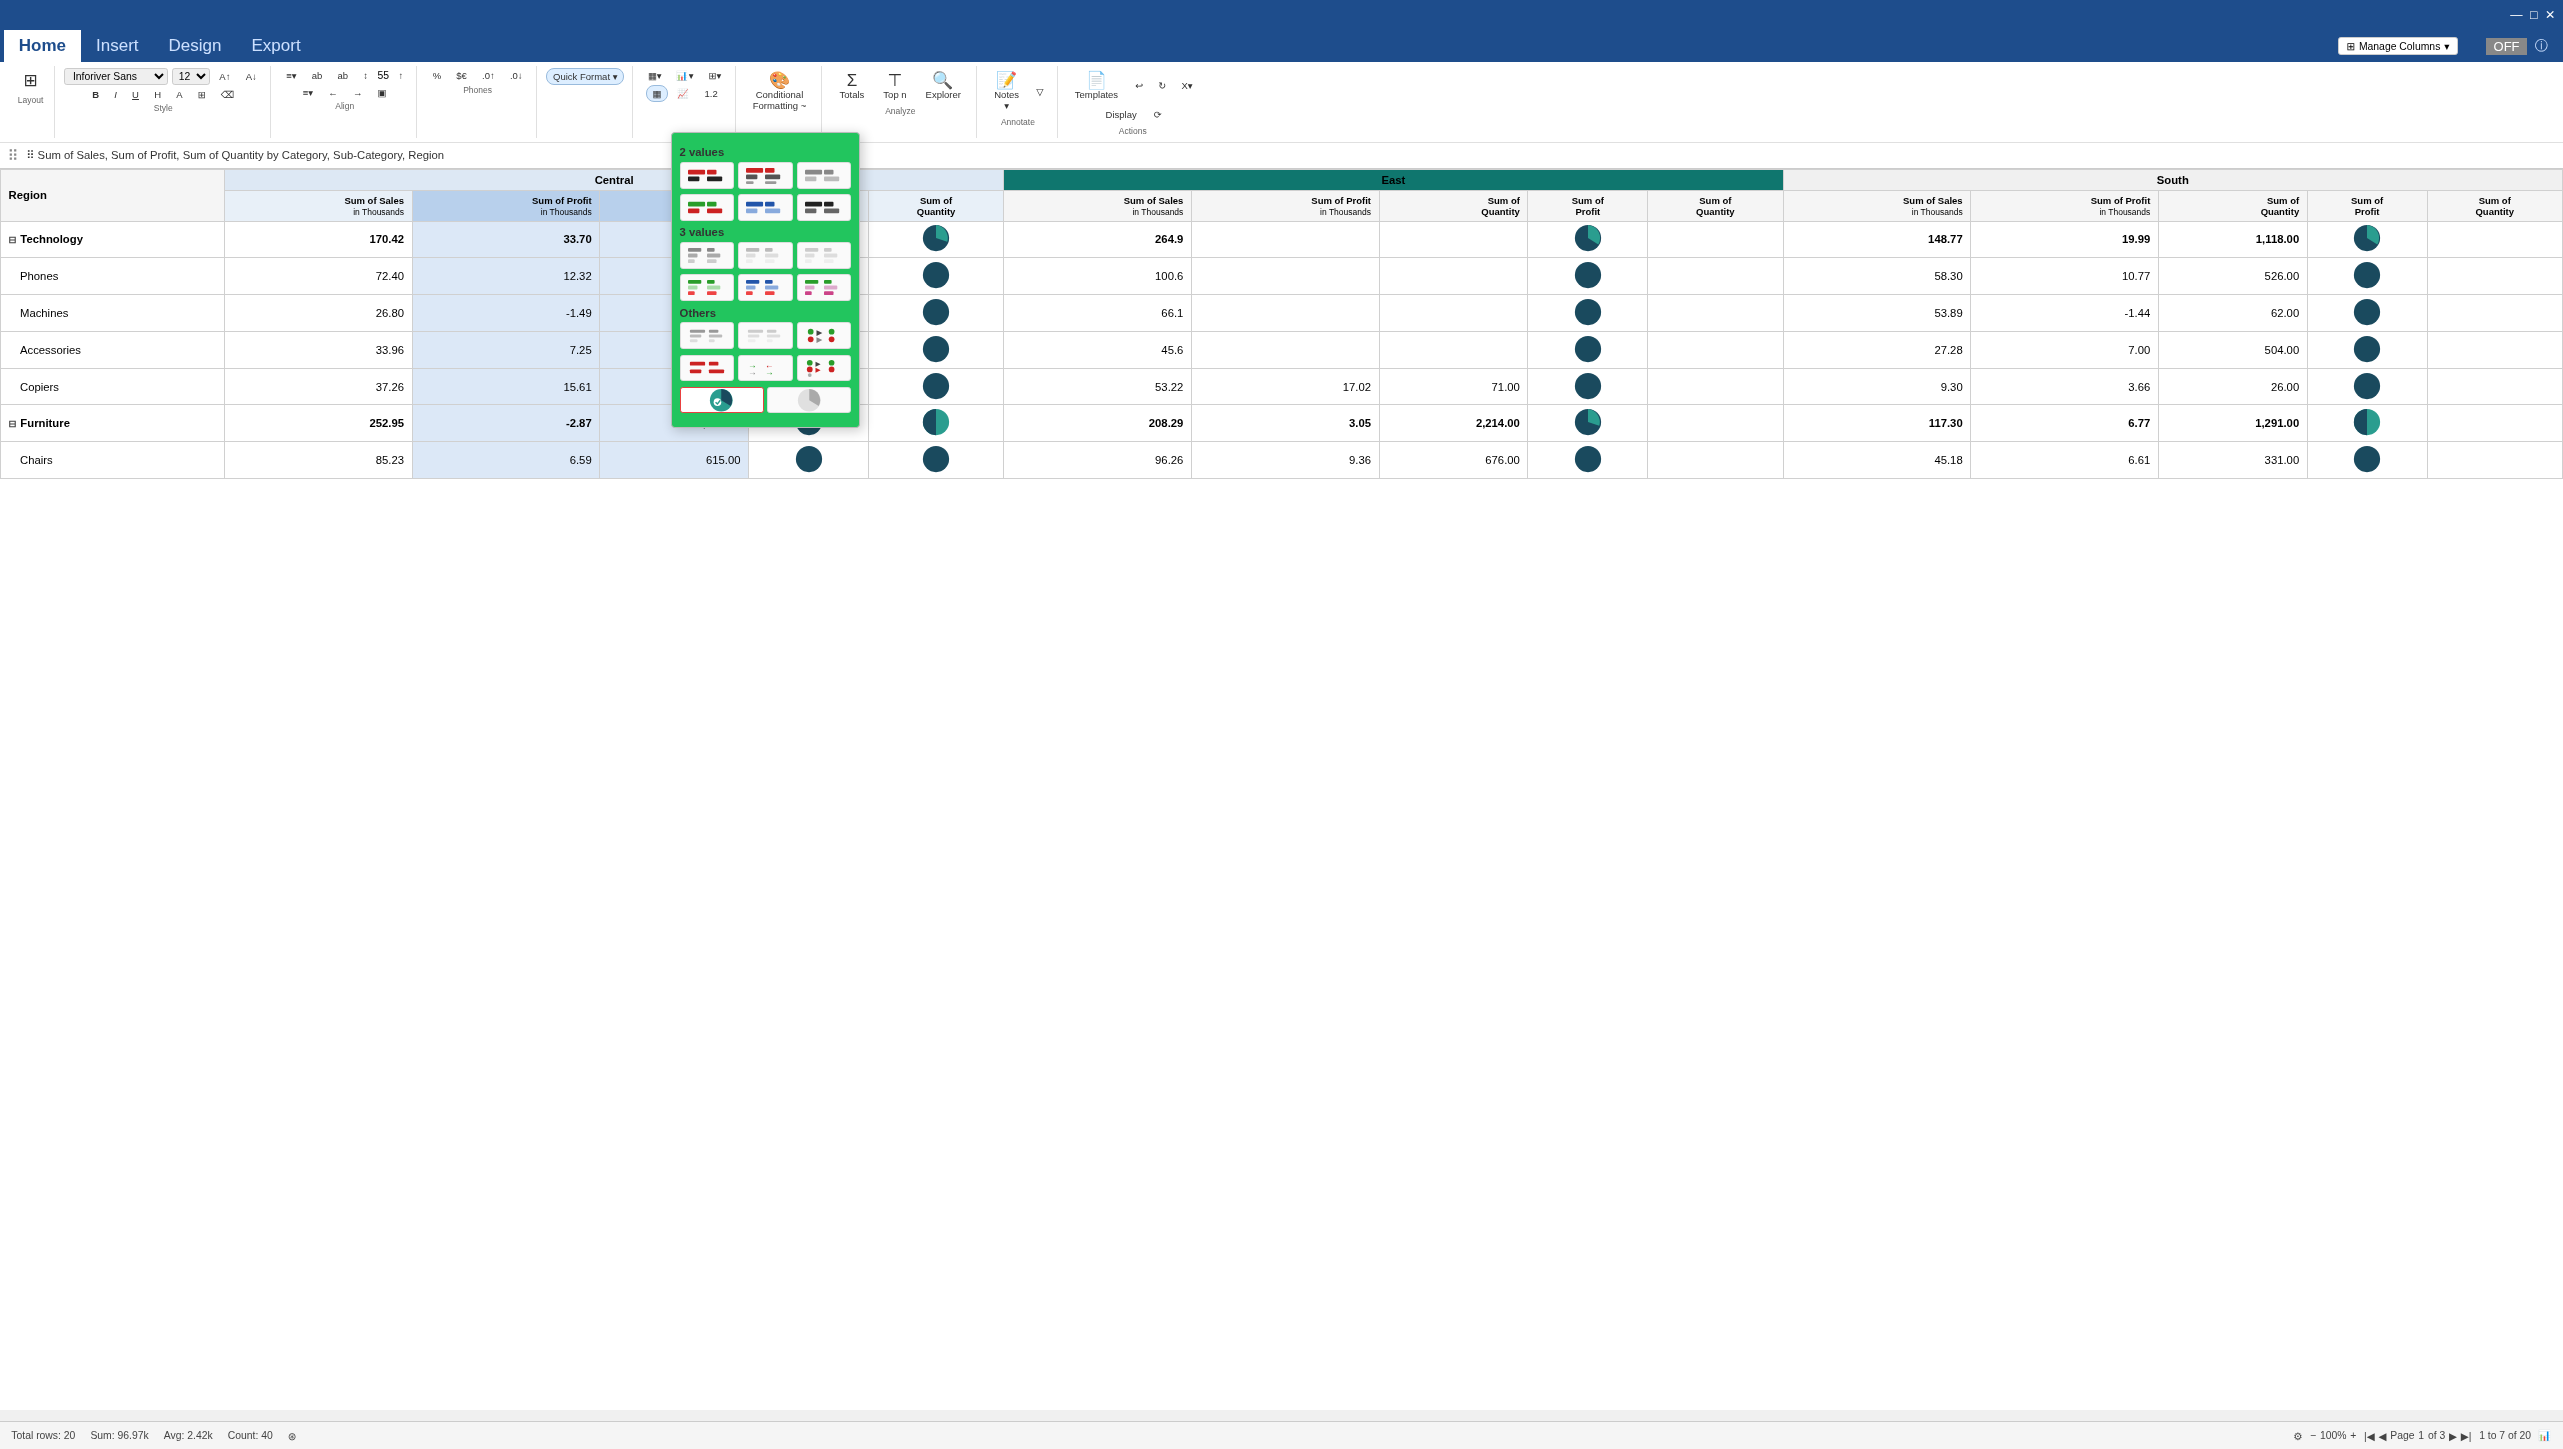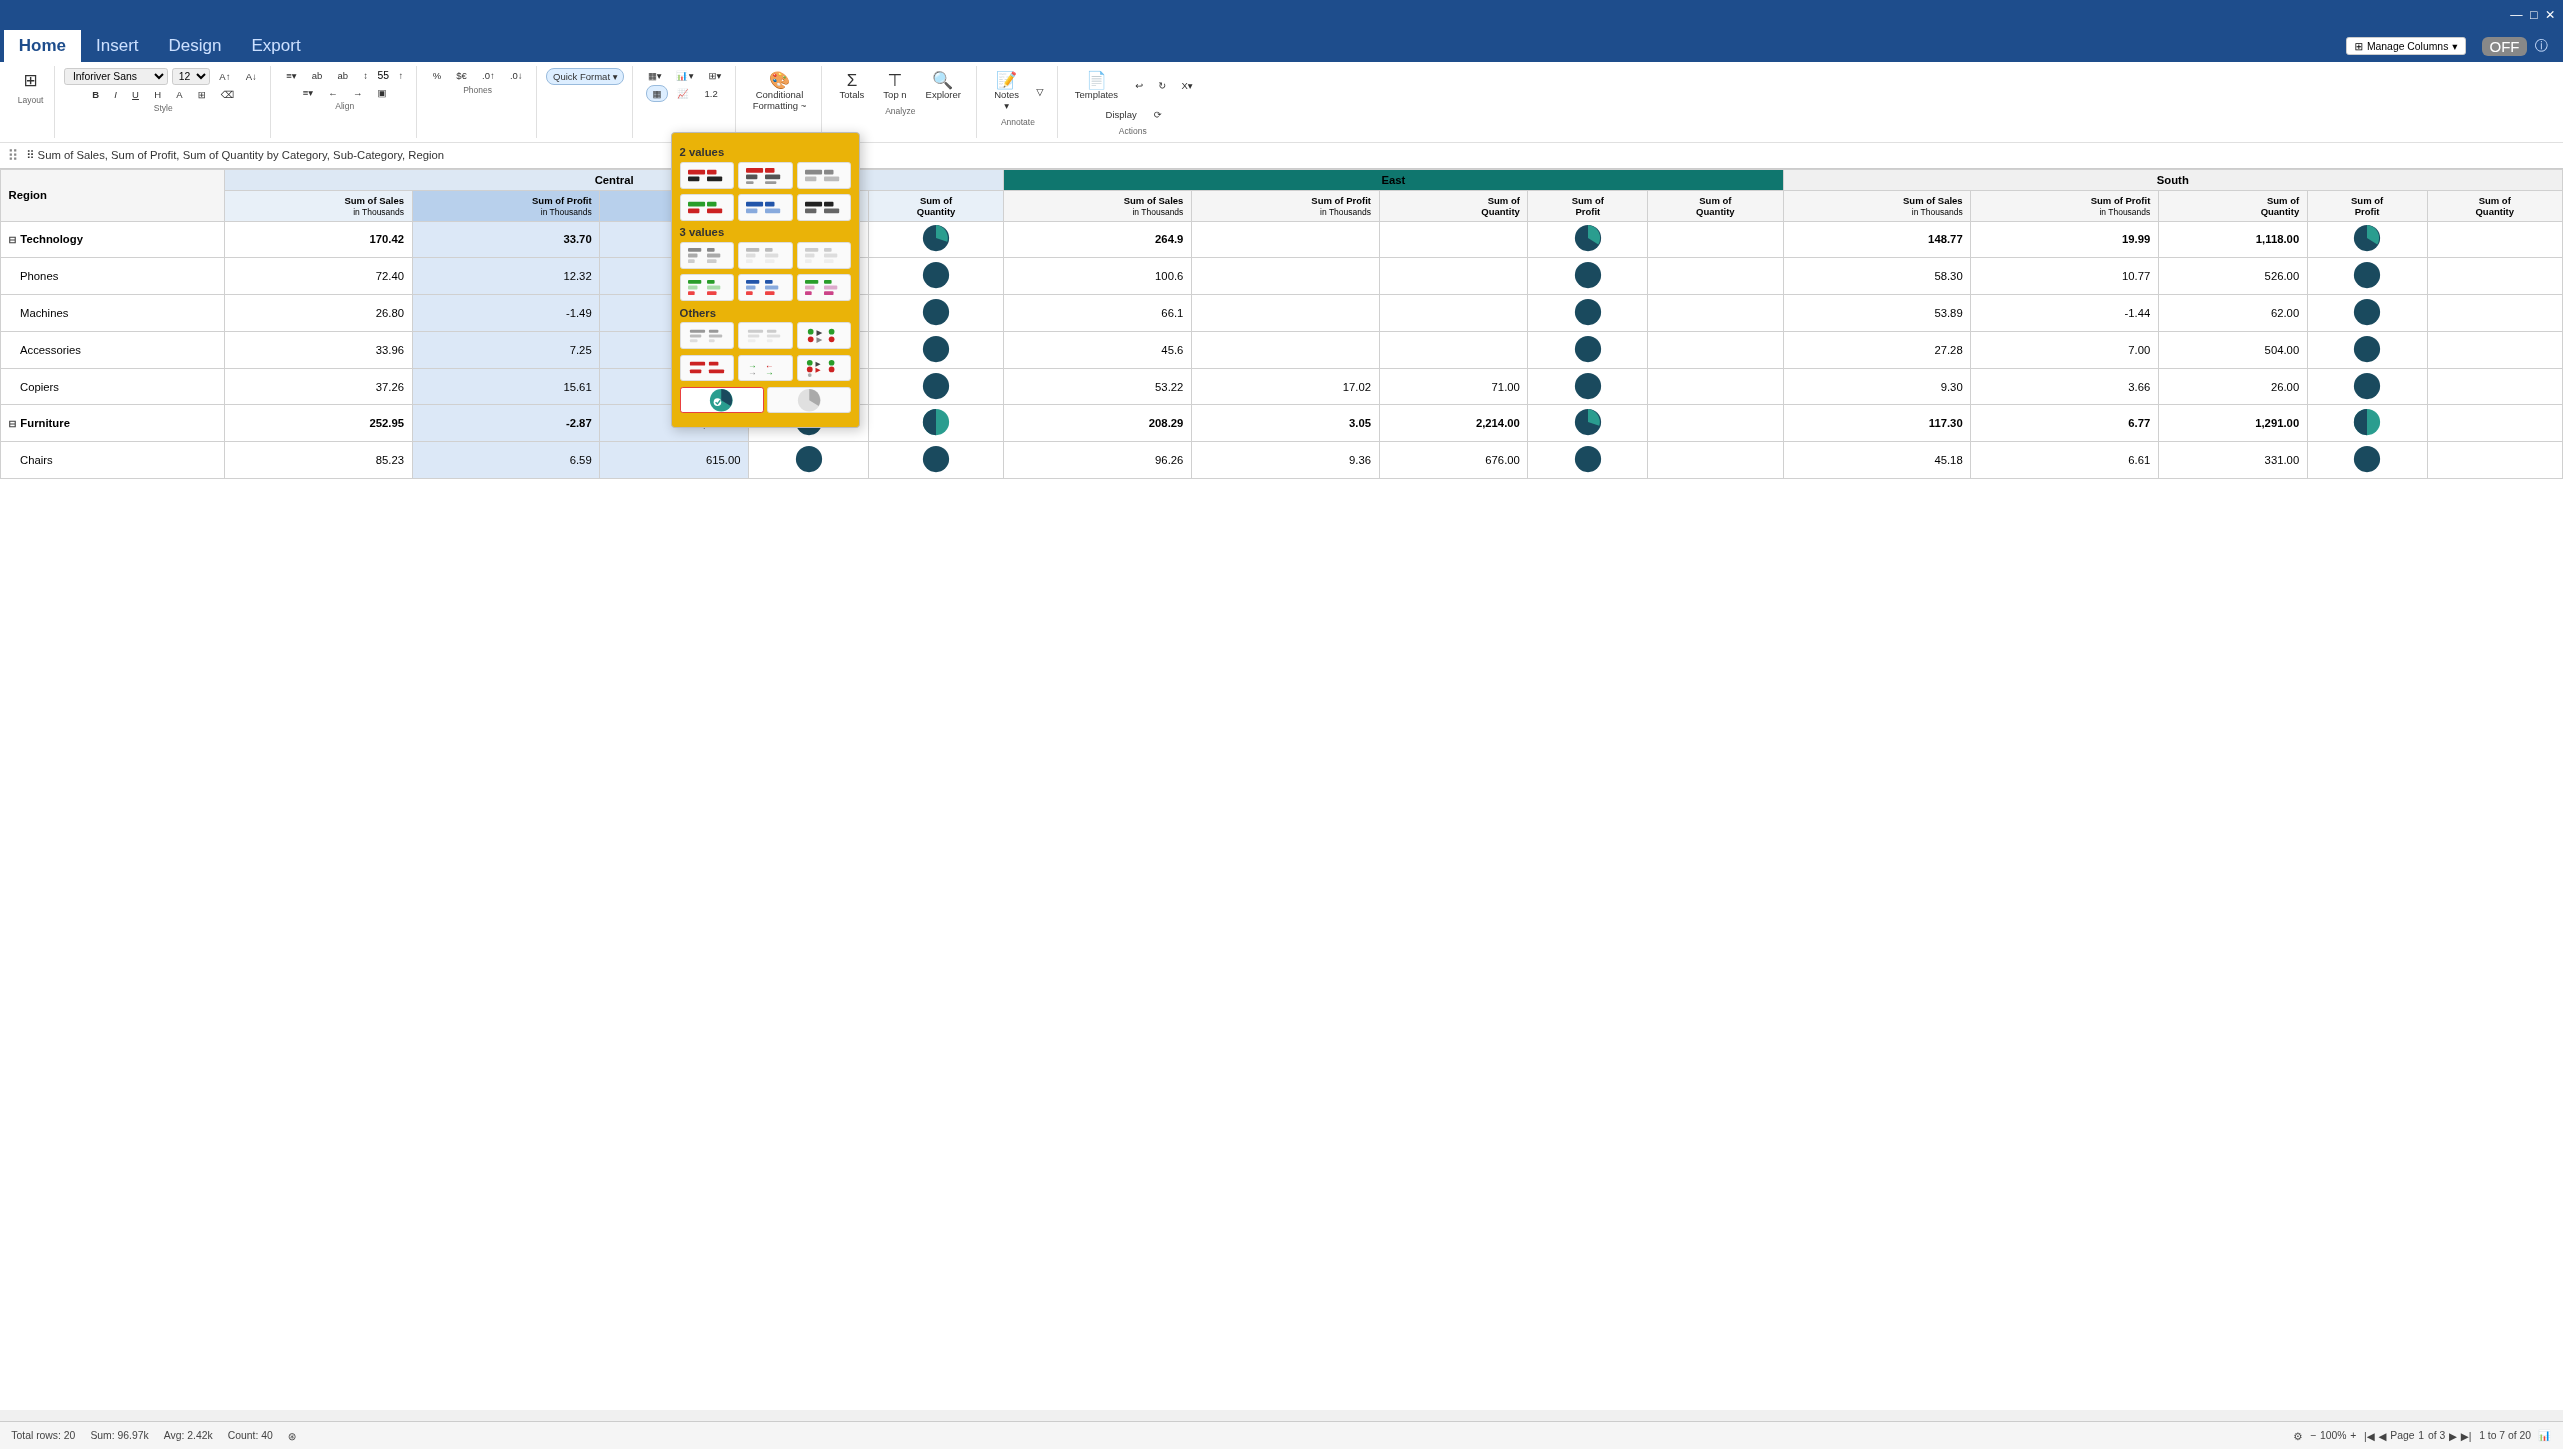--- a/index.html
+++ b/index.html
@@ -166,21 +166,21 @@
 
     
     .pie-cell { text-align: center; padding: 1.9px; }
 
     
     .dropdown-overlay {
       position: fixed;
       top: 132px;
       left: 671px;
       width: 189px;
-      background: #eab308;
+      background: #22c55e;
       border: 0.9px solid #bbb;
       border-radius: 3.8px;
       box-shadow: 2.8px 2.8px 11.3px rgba(0,0,0,0.2);
       z-index: 100;
       padding: 7.6px;
     }
     .dropdown-section-title {
       font-size: 11.3px;
       font-weight: 600;
       color: #333;
@@ -241,21 +241,21 @@
   <div class="ribbon-tab active">Home</div>
   <div class="ribbon-tab">Insert</div>
   <div class="ribbon-tab">Design</div>
   <div class="ribbon-tab">Export</div>
   <div style="flex:1; display:flex; justify-content:flex-end; align-items:center; padding-right:11.3px;">
     <button class="manage-columns-btn">
       <span>⊞</span>
       <span>Manage Columns</span>
       <span>▾</span>
     </button>
-    <span style="margin-left:16px; background:#888; color:#fff; border-radius:6px; padding:0.9px 7.6px; font-size:15px;">OFF</span>
+    <span style="margin-left:28px; background:#888; color:#fff; border-radius:0; padding:0.9px 7.6px; font-size:13px;">OFF</span>
     <span style="margin-left:7.6px; color:#cce0ff; font-size:13.2px;">ⓘ</span>
   </div>
 </div>
 
 <div class="ribbon-controls">
 
   <div class="ribbon-group">
     <div class="ribbon-row">
       <button class="ribbon-btn ribbon-btn-large">
         <span class="ribbon-icon">⊞</span>

